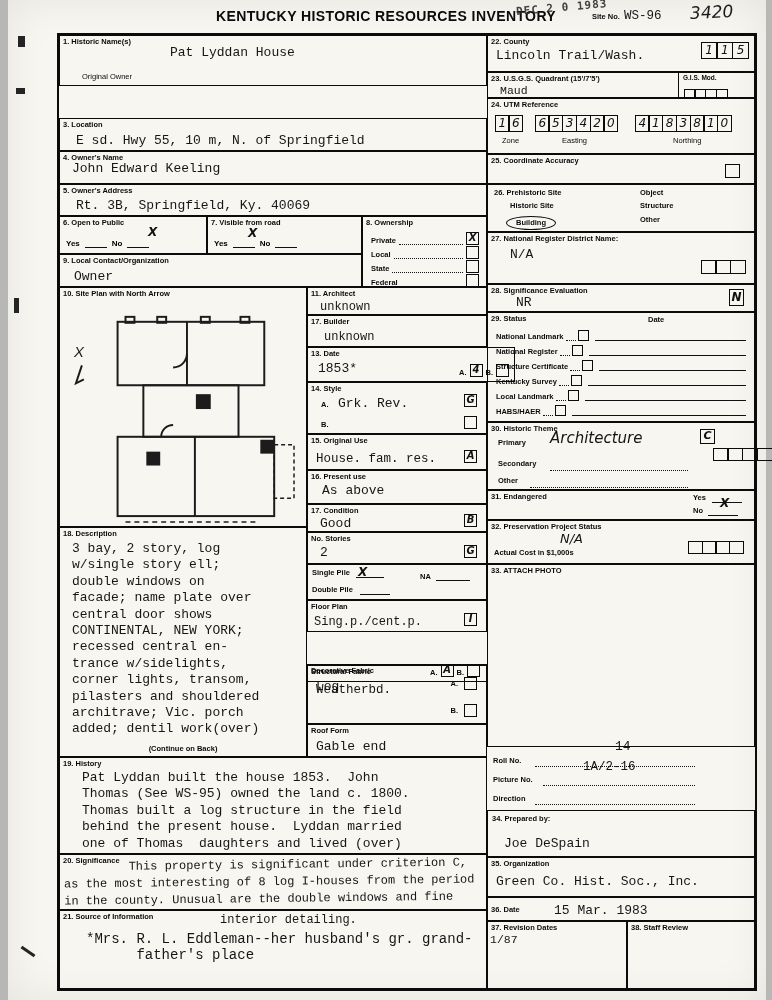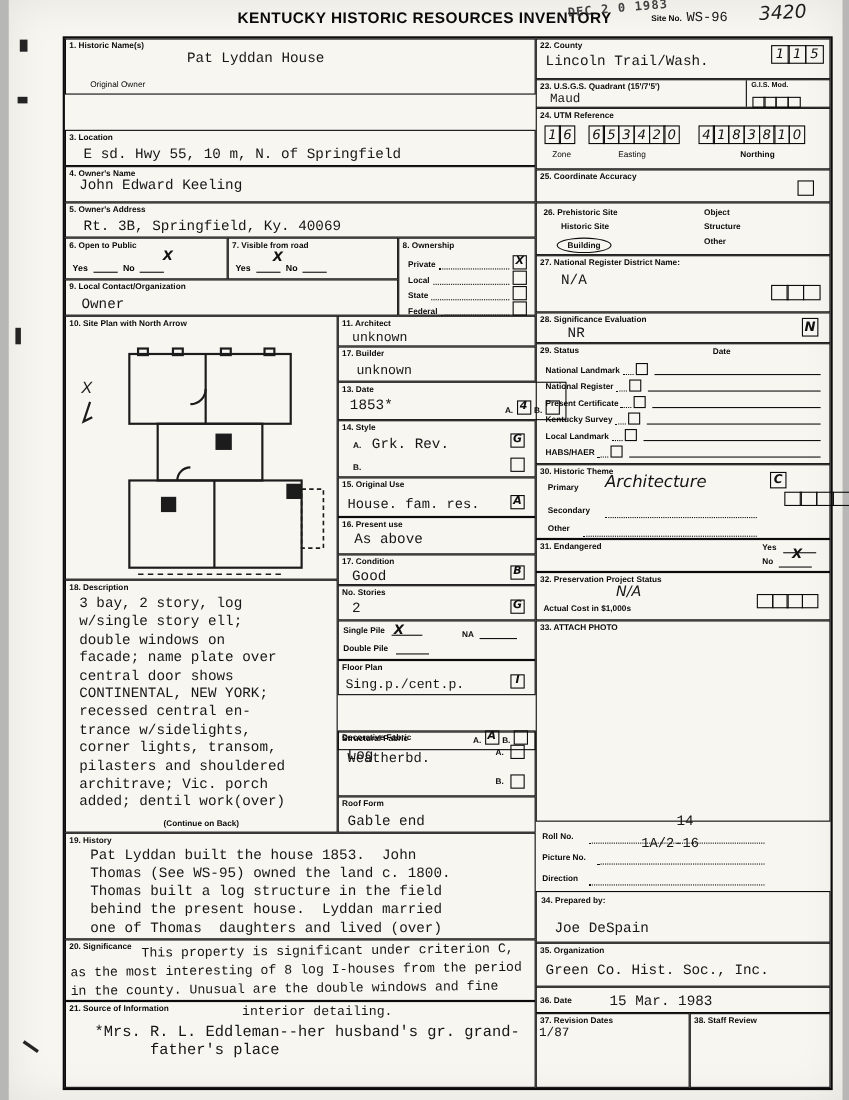--- a/index.html
+++ b/index.html
@@ -299,21 +299,21 @@
       <span class="cell">1</span><span class="cell">6</span>
     </span>
     <span class="cells" style="left:48px;top:14px;">
       <span class="cell">6</span><span class="cell">5</span><span class="cell">3</span><span class="cell">4</span><span class="cell">2</span><span class="cell">0</span>
     </span>
     <span class="cells" style="left:148px;top:14px;">
       <span class="cell">4</span><span class="cell">1</span><span class="cell">8</span><span class="cell">3</span><span class="cell">8</span><span class="cell">1</span><span class="cell">0</span>
     </span>
     <span class="slbl" style="position:absolute;left:14px;top:38px;font-weight:normal;">Zone</span>
     <span class="slbl" style="position:absolute;left:74px;top:38px;font-weight:normal;">Easting</span>
-    <span class="slbl" style="position:absolute;left:185px;top:38px;font-weight:bold;">Northing</span>
+    <span class="slbl" style="position:absolute;left:185px;top:38px;font-weight:normal;">Northing</span>
   </div>
 
   <div class="sec" style="left:428px;top:119px;width:268px;height:30px;">
     <span class="lbl">25. Coordinate Accuracy</span>
     <span class="cbox" style="position:absolute;right:14px;top:9px;width:15px;height:14px;"></span>
   </div>
 
   <div class="sec" style="left:428px;top:149px;width:268px;height:48px;">
     <span class="slbl" style="position:absolute;left:6px;top:4px;">26. Prehistoric Site</span>
     <span class="slbl" style="position:absolute;left:22px;top:17px;">Historic Site</span>
@@ -346,21 +346,21 @@
         <span class="cbox" style="width:11px;height:11px;"></span>
         <span class="unl" style="flex:1;margin-left:6px;"></span>
     </div>
     <div class="flexrow" style="position:absolute;left:8px;right:8px;top:32px;">
       <span class="slbl">National Register</span>
         <span class="dotl" style="width:10px;margin:0 2px;"></span>
         <span class="cbox" style="width:11px;height:11px;"></span>
         <span class="unl" style="flex:1;margin-left:6px;"></span>
     </div>
     <div class="flexrow" style="position:absolute;left:8px;right:8px;top:47px;">
-      <span class="slbl">Present Certificate</span>
+      <span class="slbl">Structure Certificate</span>
         <span class="dotl" style="width:10px;margin:0 2px;"></span>
         <span class="cbox" style="width:11px;height:11px;"></span>
         <span class="unl" style="flex:1;margin-left:6px;"></span>
     </div>
     <div class="flexrow" style="position:absolute;left:8px;right:8px;top:62px;">
       <span class="slbl">Kentucky Survey</span>
         <span class="dotl" style="width:10px;margin:0 2px;"></span>
         <span class="cbox" style="width:11px;height:11px;"></span>
         <span class="unl" style="flex:1;margin-left:6px;"></span>
     </div>

